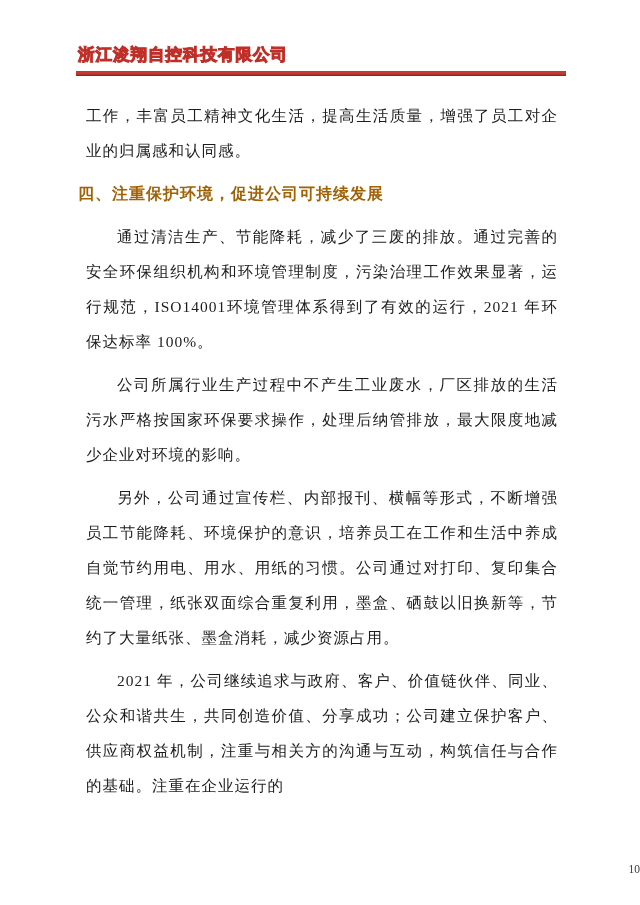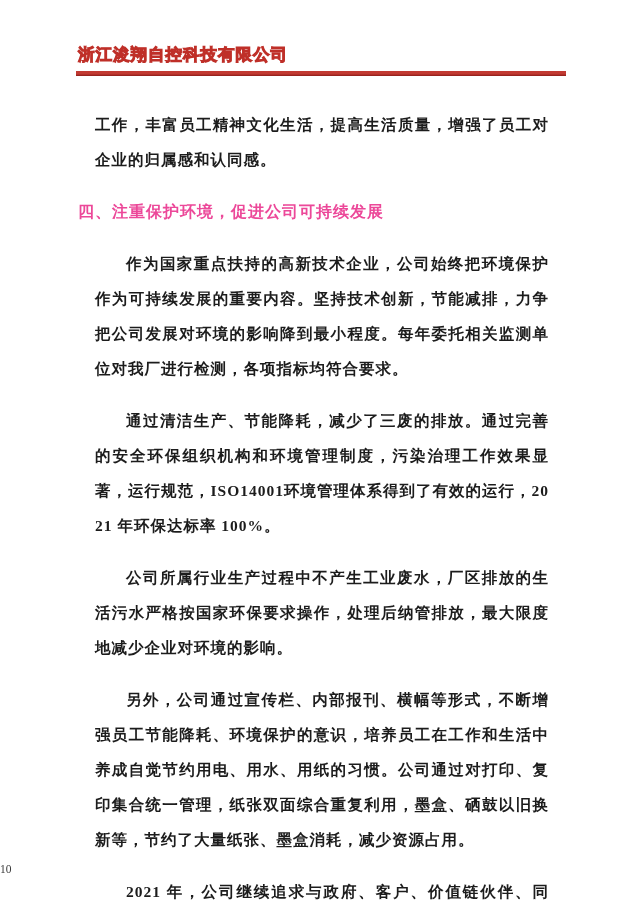--- a/index.html
+++ b/index.html
@@ -55,43 +55,42 @@
     width: 488px;
     color: #1c1c1c;
     font-size: 15.5px;
     line-height: 35px;
     letter-spacing: 1px;
     text-align: justify;
     text-justify: inter-ideograph;
     word-break: break-all;
   }
   .doc-body p {
-    margin: 17px;
-    font-weight: bold;
+    margin: 8px;
   }
   .doc-body p.indented {
     text-indent: 2em;
   }
   .doc-body h3.section-heading {
     margin: 0;
     font-family: "Liberation Sans", "DejaVu Sans", sans-serif;
     font-weight: bold;
     font-size: 16px;
     line-height: 35px;
     letter-spacing: 1px;
-    color: #ec4899;
+    color: #a16207;
     text-align: left;
   }
   
   .page-footer {
     position: absolute;
     bottom: 30px;
     left: 0;
     width: 100%;
-    text-align: left;
+    text-align: right;
     font-family: "Liberation Serif", "DejaVu Serif", serif;
     font-size: 11.5px;
     color: #3a3a3a;
   }
 </style>
 </head>
 <body>
 
 <div class="page">
 
@@ -100,21 +99,20 @@
   </div>
 
   <div class="header-rule"></div>
 
   <div class="doc-body">
 
     <p>工作，丰富员工精神文化生活，提高生活质量，增强了员工对企业的归属感和认同感。</p>
 
     <h3 class="section-heading">四、注重保护环境，促进公司可持续发展</h3>
 
-    <p class="indented">作为国家重点扶持的高新技术企业，公司始终把环境保护作为可持续发展的重要内容。坚持技术创新，节能减排，力争把公司发展对环境的影响降到最小程度。每年委托相关监测单位对我厂进行检测，各项指标均符合要求。</p>
 
     <p class="indented">通过清洁生产、节能降耗，减少了三废的排放。通过完善的安全环保组织机构和环境管理制度，污染治理工作效果显著，运行规范，ISO14001环境管理体系得到了有效的运行，2021 年环保达标率 100%。</p>
 
     <p class="indented">公司所属行业生产过程中不产生工业废水，厂区排放的生活污水严格按国家环保要求操作，处理后纳管排放，最大限度地减少企业对环境的影响。</p>
 
     <p class="indented">另外，公司通过宣传栏、内部报刊、横幅等形式，不断增强员工节能降耗、环境保护的意识，培养员工在工作和生活中养成自觉节约用电、用水、用纸的习惯。公司通过对打印、复印集合统一管理，纸张双面综合重复利用，墨盒、硒鼓以旧换新等，节约了大量纸张、墨盒消耗，减少资源占用。</p>
 
 
     <p class="indented">2021 年，公司继续追求与政府、客户、价值链伙伴、同业、公众和谐共生，共同创造价值、分享成功；公司建立保护客户、供应商权益机制，注重与相关方的沟通与互动，构筑信任与合作的基础。注重在企业运行的</p>
 

